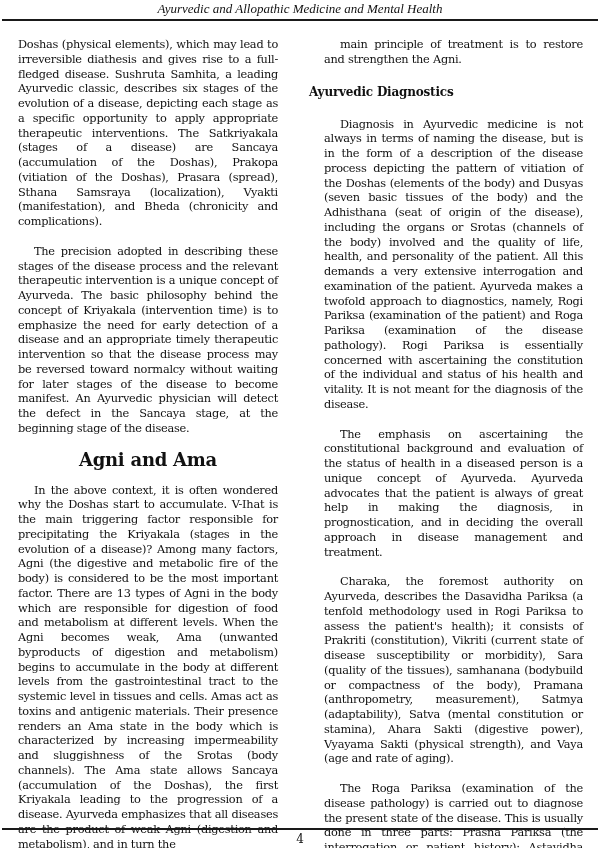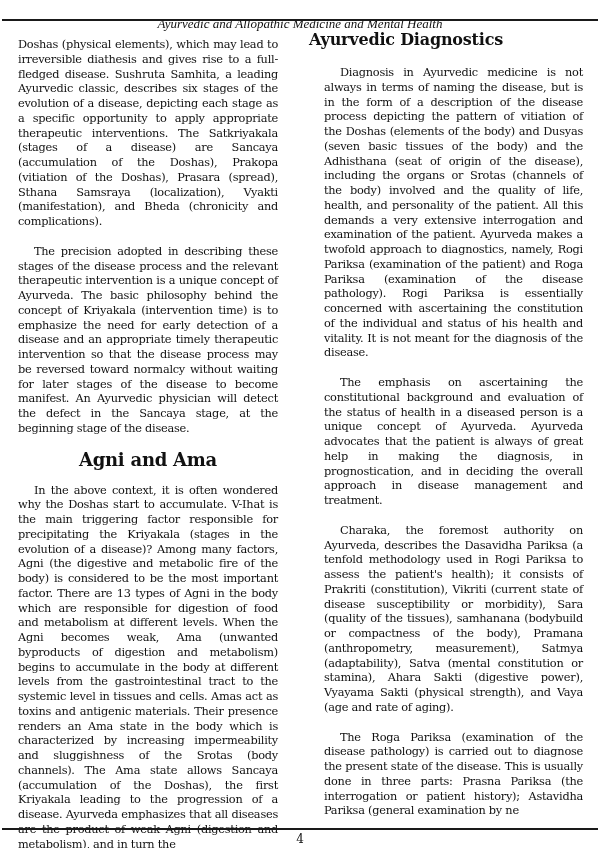--- a/index.html
+++ b/index.html
@@ -1,18 +1,18 @@
 <!DOCTYPE html>
 <html><head>
 <meta charset="utf-8">
 <style>
   html, body { margin: 0; padding: 0; background: #ffffff; }
   body { width: 600px; height: 848px; position: relative; overflow: hidden; color: #111; }
   .header {
-    position: absolute; left: 0; top: 15px; width: 600px; height: 20px;
+    position: absolute; left: 0; top: 0; width: 600px; height: 20px;
     text-align: center;
     font-family: "Liberation Serif", serif; font-style: italic;
     font-size: 13px; line-height: 18px; color: #111;
   }
   .header-rule {
     position: absolute; left: 2px; top: 19px; width: 596px; height: 2px; background: #1a1a1a;
   }
   .col {
     position: absolute; top: 22px; width: 290px;
     font-family: "DejaVu Serif", serif;
@@ -24,21 +24,21 @@
   .col p { margin: 15px; }
   .col p.indent { text-indent: 16px; }
   .col p.gap { margin-top: 1px; }
   .subhead {
     font-family: "DejaVu Serif", serif; font-weight: bold;
     font-size: 18px; line-height: 17px; text-align: center;
     margin: 14px 0 13px 0;
   }
   .sectionhead {
     font-family: "DejaVu Serif", serif; font-weight: bold;
-    font-size: 16px; line-height: 20px; text-align: left;
+    font-size: 12px; line-height: 20px; text-align: left;
     margin: 8px 0 8px 0; letter-spacing: -0.2px;
   }
   .footer-rule {
     position: absolute; left: 2px; top: 828px; width: 596px; height: 2px; background: #1a1a1a;
   }
   .page-number {
     position: absolute; left: 0; top: 832px; width: 600px; text-align: center;
     font-family: "DejaVu Serif", serif; font-size: 12px; line-height: 14px;
   }
 </style>
@@ -49,20 +49,21 @@
 <div class="header-rule"></div>
 
 <div class="col left">
   <p>Doshas (physical elements), which may lead to irreversible diathesis and gives rise to a full-fledged disease.  Sushruta Samhita, a leading Ayurvedic classic, describes six stages of the evolution of a disease, depicting each stage as a specific opportunity to apply appropriate therapeutic interventions.  The Satkriyakala (stages of a disease) are Sancaya (accumulation of the Doshas), Prakopa (vitiation of the Doshas), Prasara (spread), Sthana Samsraya (localization), Vyakti (manifestation), and Bheda (chronicity and complications).</p>
   <p class="indent gap">The precision adopted in describing these stages of the disease process and the relevant therapeutic intervention is a unique concept of Ayurveda.  The basic philosophy behind the concept of Kriyakala (intervention time) is to emphasize the need for early detection of a disease and an appropriate timely therapeutic intervention so that the disease process may be reversed toward normalcy without waiting for later stages of the disease to become manifest.  An Ayurvedic physician will detect the defect in the Sancaya stage, at the beginning stage of the disease.</p>
   <div class="subhead">Agni and Ama</div>
   <p class="indent">In the above context, it is often wondered why the Doshas start to accumulate.  V-Ihat is the main triggering factor responsible for precipitating the Kriyakala (stages in the evolution of a disease)?  Among many factors, Agni (the digestive and metabolic fire of the body) is considered to be the most important factor.  There are 13 types of Agni in the body which are responsible for digestion of food and metabolism at different levels.  When the Agni becomes weak, Ama (unwanted byproducts of digestion and metabolism) begins to accumulate in the body at different levels from the gastrointestinal tract to the systemic level in tissues and cells.  Amas act as toxins and antigenic materials.  Their presence renders an Ama state in the body which is characterized by increasing impermeability and sluggishness of the Srotas (body channels).   The Ama state allows Sancaya (accumulation of the Doshas), the first Kriyakala leading to the progression of a disease.   Ayurveda emphasizes that all diseases are the product of weak Agni (digestion and metabolism), and in turn the</p>
 </div>
 
 <div class="col right">
+  <p class="indent">main principle of treatment is to restore and strengthen the Agni.</p>
   <div class="sectionhead">Ayurvedic Diagnostics</div>
   <p class="indent">Diagnosis in Ayurvedic medicine is not always in terms of naming the disease, but is in the form of a description of the disease process depicting the pattern of vitiation of the Doshas (elements of the body) and Dusyas (seven basic tissues of the body) and the Adhisthana (seat of origin of the disease), including the organs or Srotas (channels of the body) involved and the quality of life, health, and personality of the patient.  All this demands a very extensive interrogation and examination of the patient.  Ayurveda makes a twofold approach to diagnostics, namely, Rogi Pariksa (examination of the patient) and Roga Pariksa (examination of the disease pathology).  Rogi Pariksa is essentially concerned with ascertaining the constitution of the individual and status of his health and vitality.  It is not meant for the diagnosis of the disease.</p>
   <p class="indent gap">The emphasis on ascertaining the constitutional background and evaluation of the status of health in a diseased person is a unique concept of Ayurveda.   Ayurveda advocates that the patient is always of great help in making the diagnosis, in prognostication, and in deciding the overall approach in disease management and treatment.</p>
   <p class="indent gap">Charaka, the foremost authority on Ayurveda, describes the Dasavidha Pariksa (a tenfold methodology used in Rogi Pariksa to assess the patient's health); it consists of Prakriti (constitution), Vikriti (current state of disease susceptibility or morbidity), Sara (quality of the tissues), samhanana (bodybuild or compactness of the body), Pramana (anthropometry, measurement), Satmya (adaptability), Satva (mental constitution or stamina), Ahara Sakti (digestive power), Vyayama Sakti (physical strength), and Vaya (age and rate of aging).</p>
   <p class="indent gap">The Roga Pariksa (examination of the disease pathology) is carried out to diagnose the present state of the disease.   This is usually done in three parts: Prasna Pariksa (the interrogation or patient history); Astavidha Pariksa (general examination by ne</p>
 </div>
 
 <div class="footer-rule"></div>
 <div class="page-number">4</div>
 

